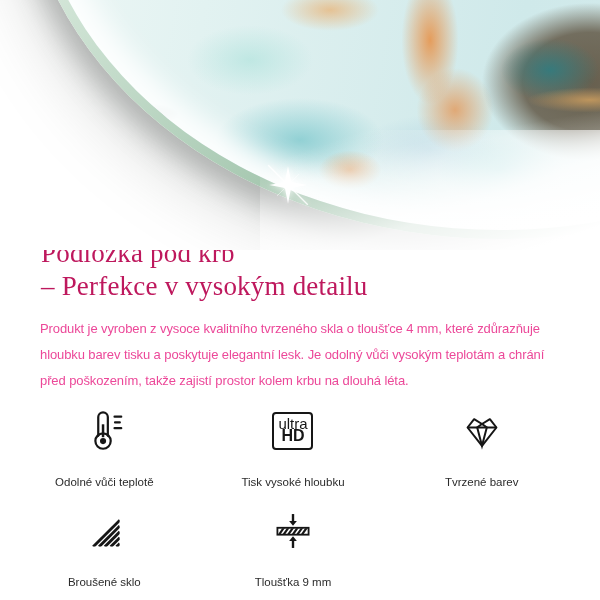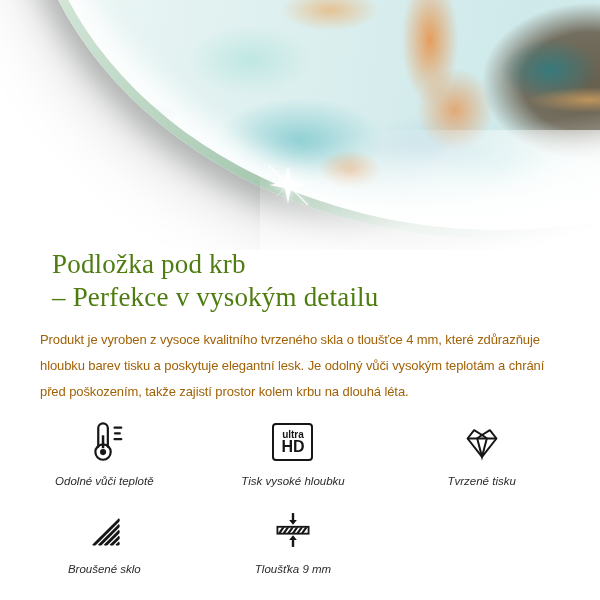--- a/index.html
+++ b/index.html
@@ -36,40 +36,40 @@
     box-shadow:inset 16px -20px 26px -4px rgba(255,255,255,0.9);
   }
   .hero-fade{
     position:absolute;right:0;bottom:0;width:340px;height:120px;
     background:linear-gradient(to right bottom, rgba(255,255,255,0) 15%, rgba(255,255,255,0.85) 62%, #ffffff 90%);
   }
   .sparkle{position:absolute;left:266px;top:163px;width:44px;height:44px;filter:drop-shadow(0 0 3px rgba(255,255,255,0.95));}
   
   .content{margin:-14px 28px 0 40px;}
   h1{
-    margin:12px;font-family:"Liberation Serif",serif;font-weight:400;
-    font-size:27px;line-height:33px;color:#4d7c0f;letter-spacing:0.2px;
+    margin:1px;font-family:"Liberation Serif",serif;font-weight:400;
+    font-size:27px;line-height:33px;color:#be185d;letter-spacing:0.2px;
   }
   .desc{
     margin:13px 0 0 0;max-width:552px;
-    font-size:13px;line-height:26px;color:#a16207;letter-spacing:-0.1px;
+    font-size:13px;line-height:26px;color:#ec4899;letter-spacing:-0.1px;
   }
   
   .features{
     margin:13px 0 0 10px;width:566px;
     display:grid;grid-template-columns:repeat(3,1fr);row-gap:18px;
   }
   .feature{display:flex;flex-direction:column;align-items:center;}
   .icon-box{height:48px;display:flex;align-items:center;justify-content:center;}
-  .feature-label{margin-top:8px;font-size:11.5px;line-height:14px;color:#2b2b2b;font-style:italic;}
+  .feature-label{margin-top:20px;font-size:11.5px;line-height:14px;color:#2b2b2b;}
   .hd-box{
     width:37px;height:34px;border:2.5px solid #161616;border-radius:4px;
     display:flex;flex-direction:column;align-items:center;justify-content:center;color:#161616;
   }
-  .hd-box .u{font-size:10px;font-weight:700;line-height:10px;}
+  .hd-box .u{font-size:15px;font-weight:400;line-height:10px;}
   .hd-box .h{font-size:16px;font-weight:700;line-height:14px;margin-top:0px;}
   svg.ic{stroke:#161616;fill:none;stroke-width:2.3;}
 </style>
 </head>
 <body>
 
 <div class="hero">
   <div class="pad-ring"></div>
   <div class="pad-art"></div>
   <div class="hero-fade"></div>
@@ -115,21 +115,21 @@
 
 
   <div class="feature">
     <div class="icon-box">
       <svg class="ic" width="46" height="42" viewBox="0 0 48 48" stroke-width="2.1">
         <path d="M7.5 20 L15 10.5 L24 16 L33 10.5 L40.5 20 L24 41 Z" stroke-linejoin="round"></path>
         <line x1="7.5" y1="20" x2="40.5" y2="20"></line>
         <path d="M24 16 L18.5 20 L24 41 L29.5 20 Z"></path>
       </svg>
     </div>
-    <div class="feature-label">Tvrzené tisku</div>
+    <div class="feature-label">Tvrzené barev</div>
   </div>
 
   <div class="feature">
     <div class="icon-box">
       <svg width="42" height="40" viewBox="0 0 48 48">
         <defs>
             <clipPath id="triClip">
               <path d="M5 43 L43 5 L43 43 Z"></path>
             </clipPath>
           </defs>

